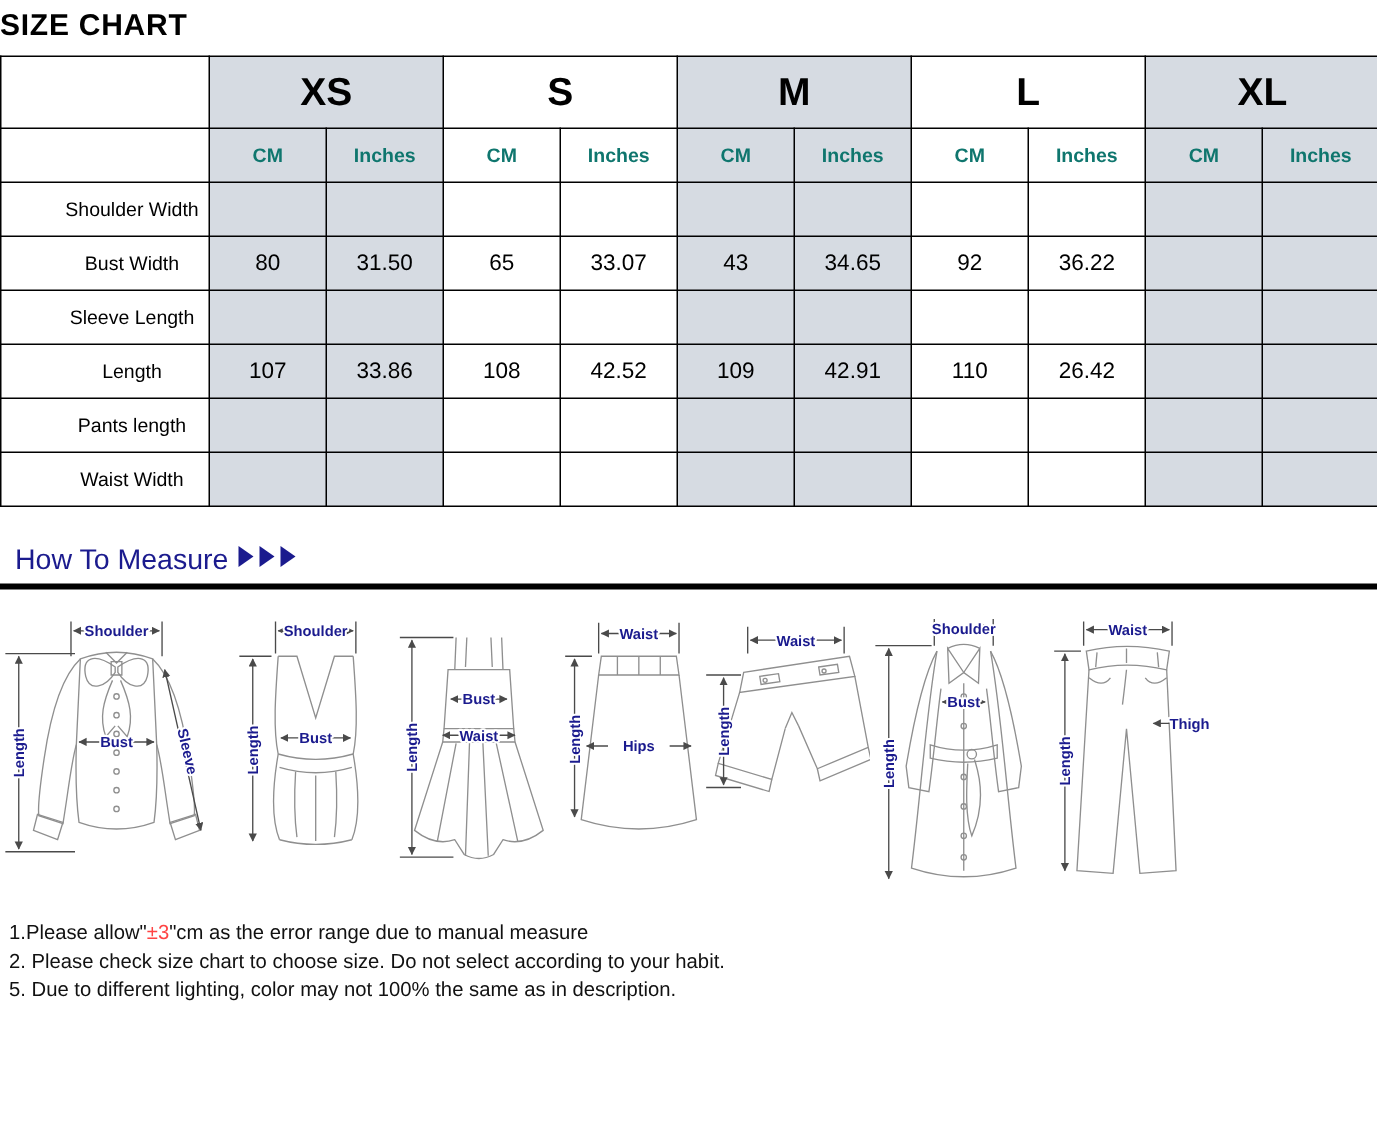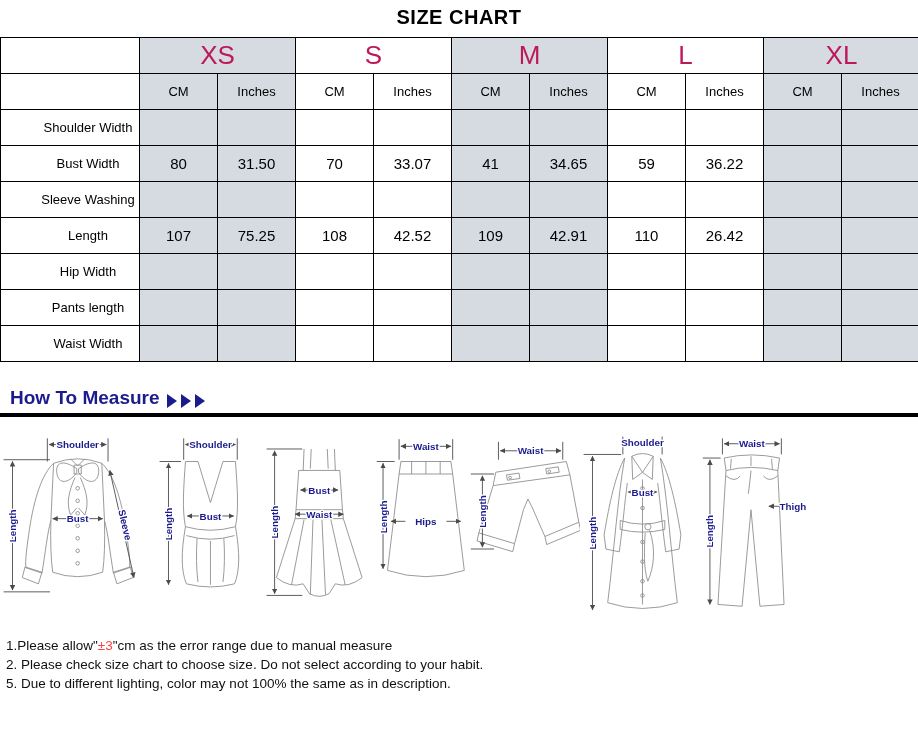--- a/index.html
+++ b/index.html
@@ -3,36 +3,36 @@
 <meta charset="utf-8">
 <style>
   * { margin:0; padding:0; box-sizing:border-box; }
   html,body { background:#fff; }
   body {
     width:918px; height:752px; overflow:hidden;
     font-family:"Liberation Sans", sans-serif; color:#000;
     position:relative;
   }
   .page-title {
-    text-align:center; font-size:20px; font-weight:bold;
+    font-size:20px; font-weight:bold;
     padding-top:6px; letter-spacing:0.5px;
   }
   table.size-table {
     border-collapse:collapse; table-layout:fixed;
     width:918px; margin-top:8px;
   }
   .size-table td, .size-table th { border:1px solid #000; text-align:center; vertical-align:middle; overflow:hidden; }
   .size-table .g { background:#d6dbe2; }
-  .size-table th.size { height:36px; font-size:26px; font-weight:normal; color:#be185d; }
-  .size-table th.unit { height:36px; font-size:13px; font-weight:normal; color:#000000; }
+  .size-table th.size { height:48px; font-size:26px; font-weight:bold; color:#000000; }
+  .size-table th.unit { height:36px; font-size:13px; font-weight:bold; color:#0f766e; }
   .size-table td.lbl { height:36px; font-size:13px;padding-left:36px; }
   .size-table td.val { height:36px; font-size:15px; }
   .measure-head {
-    margin:25px 0 4px 10px; display:flex; align-items:flex-end; gap:6px;
-    color:#1b1b8e; font-size:19px; font-weight:bold;
+    margin:25px 0 4px 10px; display:flex; align-items:flex-start; gap:6px;
+    color:#1b1b8e; font-size:19px; font-weight:normal;
   }
   .divider { width:918px; height:4px; background:#000; margin-top:3px; }
   .garments {
     width:808px; height:204px; margin-top:7px;
     display:flex; justify-content:space-between; align-items:flex-start;
   }
   .garments svg { display:block; }
   .outline * { fill:none; stroke:#8f8f8f; stroke-width:1; }
   .measure line { stroke:#4a4a4a; stroke-width:1; }
   .measure text {
@@ -95,65 +95,52 @@
     <td class="val g"></td>
     <td class="val"></td>
     <td class="val"></td>
     <td class="val g"></td>
     <td class="val g"></td>
   </tr>
   <tr>
     <td class="lbl">Bust Width</td>
     <td class="val g">80</td>
     <td class="val g">31.50</td>
-    <td class="val">70</td>
+    <td class="val">65</td>
     <td class="val">33.07</td>
-    <td class="val g">41</td>
+    <td class="val g">43</td>
     <td class="val g">34.65</td>
-    <td class="val">59</td>
+    <td class="val">92</td>
     <td class="val">36.22</td>
     <td class="val g"></td>
     <td class="val g"></td>
   </tr>
   <tr>
-    <td class="lbl">Sleeve Washing</td>
+    <td class="lbl">Sleeve Length</td>
     <td class="val g"></td>
     <td class="val g"></td>
     <td class="val"></td>
     <td class="val"></td>
     <td class="val g"></td>
     <td class="val g"></td>
     <td class="val"></td>
     <td class="val"></td>
     <td class="val g"></td>
     <td class="val g"></td>
   </tr>
   <tr>
     <td class="lbl">Length</td>
     <td class="val g">107</td>
-    <td class="val g">75.25</td>
+    <td class="val g">33.86</td>
     <td class="val">108</td>
     <td class="val">42.52</td>
     <td class="val g">109</td>
     <td class="val g">42.91</td>
     <td class="val">110</td>
     <td class="val">26.42</td>
-    <td class="val g"></td>
-    <td class="val g"></td>
-  </tr>
-  <tr>
-    <td class="lbl">Hip Width</td>
-    <td class="val g"></td>
-    <td class="val g"></td>
-    <td class="val"></td>
-    <td class="val"></td>
-    <td class="val g"></td>
-    <td class="val g"></td>
-    <td class="val"></td>
-    <td class="val"></td>
     <td class="val g"></td>
     <td class="val g"></td>
   </tr>
   <tr>
     <td class="lbl">Pants length</td>
     <td class="val g"></td>
     <td class="val g"></td>
     <td class="val"></td>
     <td class="val"></td>
     <td class="val g"></td>

